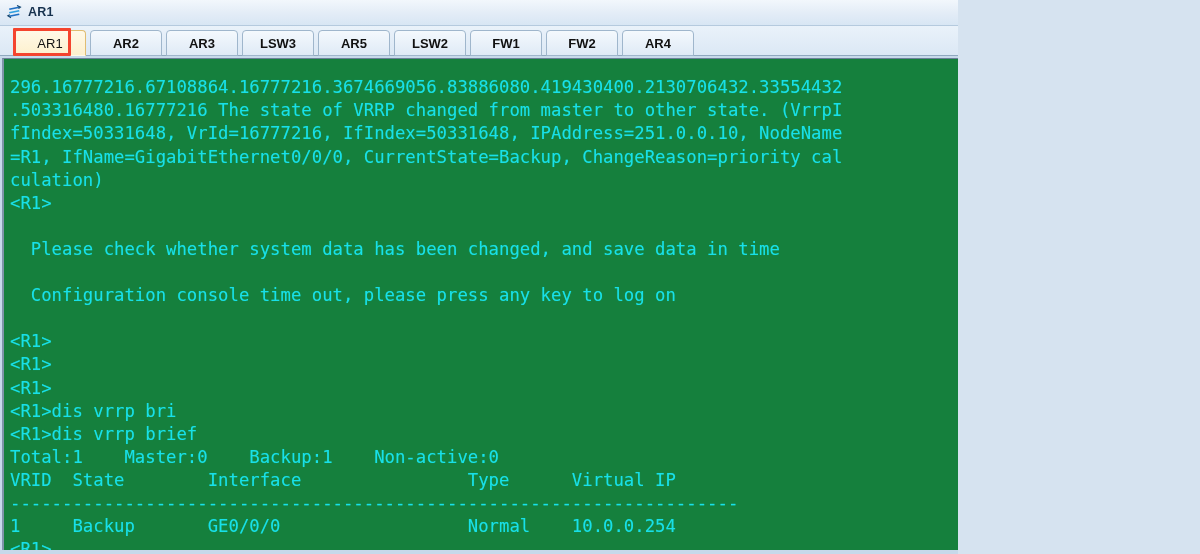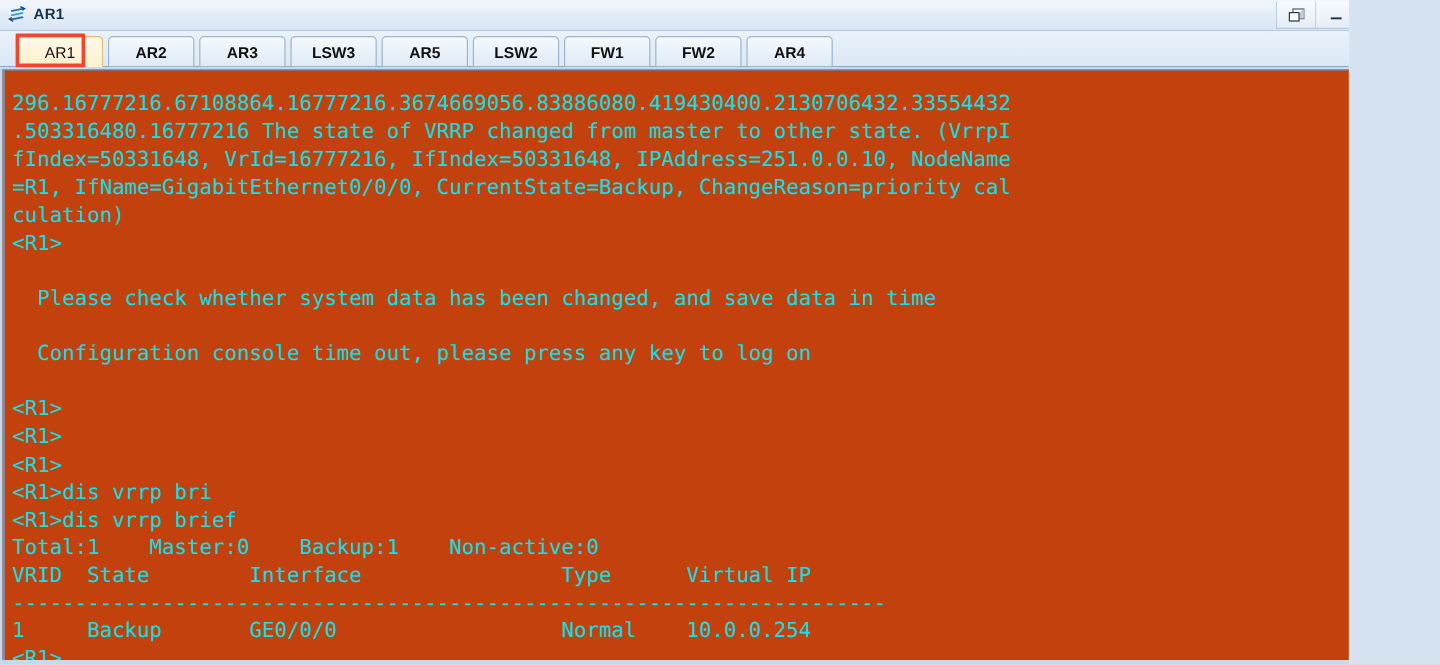--- a/index.html
+++ b/index.html
@@ -7,21 +7,21 @@
   html, body {
     margin: 0; padding: 0;
     width: 1200px; height: 554px;
     overflow: hidden;
     background: #d6e3f0;
     font-family: "Liberation Sans", sans-serif;
   }
 
   #app {
     position: relative;
-    width: 1124px;
+    width: 958px;
     height: 554px;
     background: linear-gradient(#eef4fb, #dce8f5);
     overflow: hidden;
     padding-left: 13px;
   }
 
   
   .titlebar {
     position: absolute;
     left: 0; top: 0;
@@ -130,21 +130,21 @@
     left: 0; top: 56px;
     width: 1200px;
     height: 498px;
     background: #c7d9ea;
     padding: 2px 2px 4px 2px;
   }
   .console-frame {
     position: relative;
     width: 100%;
     height: 100%;
-    background: #c2410c;
+    background: #15803d;
     border-left: 2px solid #7f94aa;
     border-top: 1px solid #6b8098;
     overflow: hidden;
   }
   .console-text {
     position: absolute;
     left: 6px; top: 0px;
     width: 1150px;
     color: #18e0e8;
     font-family: "DejaVu Sans Mono", "Liberation Mono", monospace;

